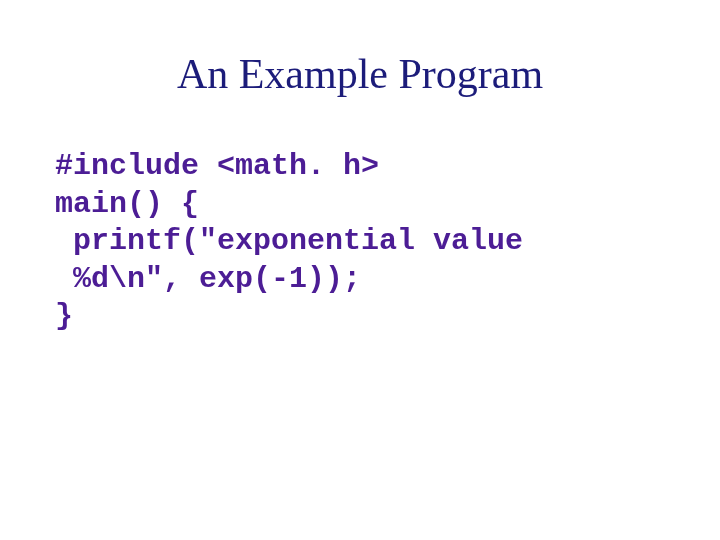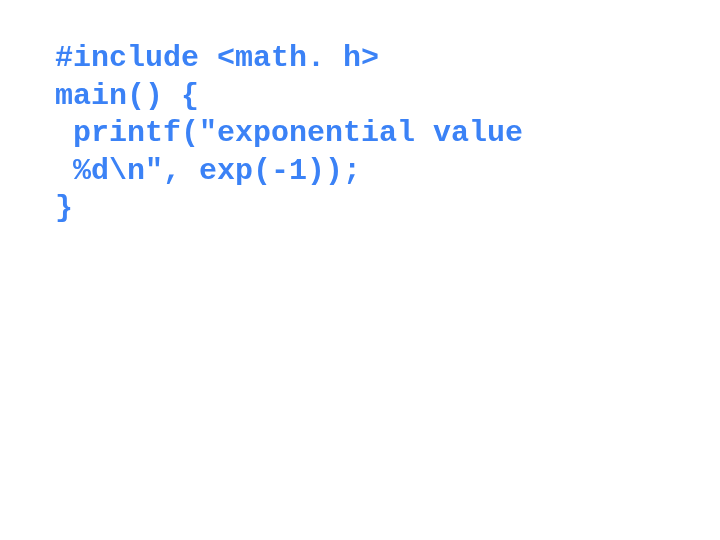--- a/index.html
+++ b/index.html
@@ -21,28 +21,29 @@
     text-align: center;
     font-size: 42px;
     color: #1c1c7a;
     font-weight: normal;
     margin: 10px 0 50px 0;
   }
   .code {
     font-family: "Courier New", Courier, monospace;
     font-weight: bold;
     font-size: 30px;
-    color: #3b82f6;
+    color: #4c1d95;
     white-space: pre;
     line-height: 1.25;
     margin-left: 5px;
   }
 </style>
 </head>
 <body>
 
 <div class="slide">
+  <div class="title">An Example Program</div>
   <div class="code"><span>#include &lt;math. h&gt;</span>
 <span>main() {</span>
 <span> printf("exponential value</span>
 <span> %d\n", exp(-1));</span>
 <span>}</span></div>
 </div>
 
 </body></html>

